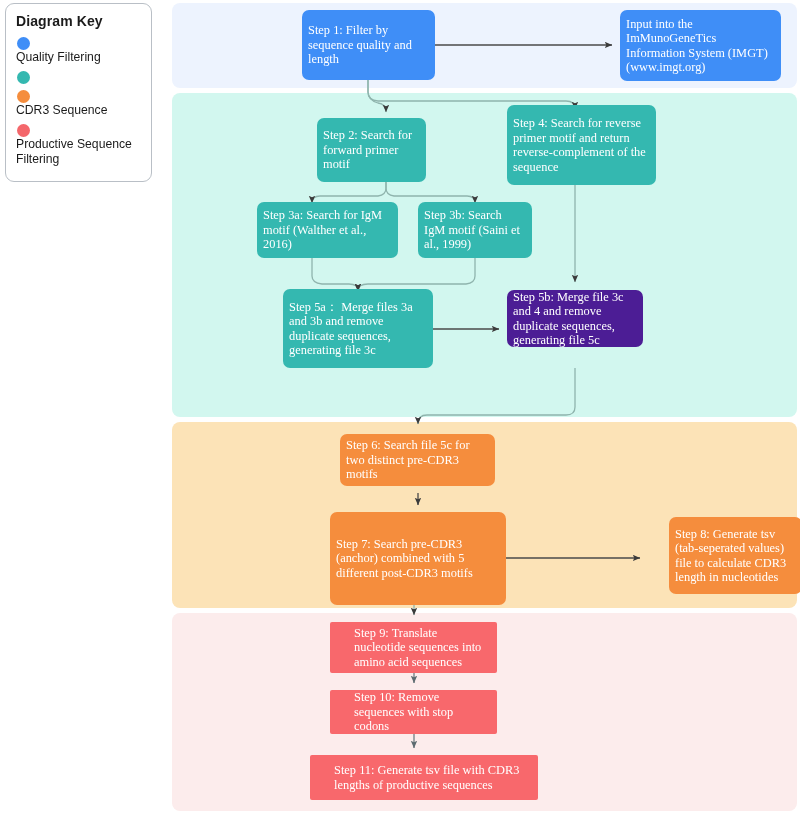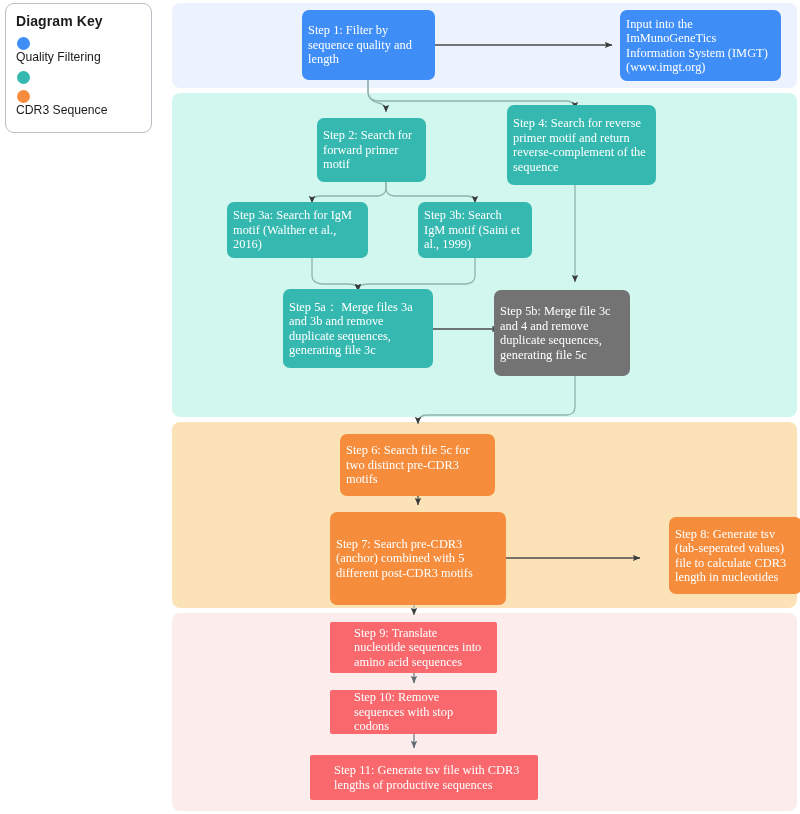--- a/index.html
+++ b/index.html
@@ -96,33 +96,33 @@
     </div>
     <div class="node" style="left: 620px; top: 10px; width: 161px; height: 71px; background: rgb(63, 142, 247);">
       <span>Input into the ImMunoGeneTics Information System (IMGT) (www.imgt.org)</span>
     </div>
     <div class="node" style="left: 317px; top: 118px; width: 109px; height: 64px; background: rgb(52, 184, 176);">
       <span>Step 2: Search for forward primer motif</span>
     </div>
     <div class="node" style="left: 500px; top: 105px; width: 149px; height: 80px; background: rgb(52, 184, 176); margin-left: 7px;">
       <span>Step 4: Search for reverse primer motif and return reverse-complement of the sequence</span>
     </div>
-    <div class="node" style="left: 227px; top: 202px; width: 141px; height: 56px; background: rgb(52, 184, 176);">
+    <div class="node" style="left: 257px; top: 202px; width: 141px; height: 56px; background: rgb(52, 184, 176);">
       <span>Step 3a: Search for IgM motif (Walther et al., 2016)</span>
     </div>
     <div class="node" style="left: 418px; top: 202px; width: 114px; height: 56px; background: rgb(52, 184, 176);">
       <span>Step 3b: Search IgM motif (Saini et al., 1999)</span>
     </div>
     <div class="node" style="left: 283px; top: 289px; width: 150px; height: 79px; background: rgb(52, 184, 176);">
       <span>Step 5a： Merge files 3a and 3b and remove duplicate sequences, generating file 3c</span>
     </div>
-    <div class="node" style="left: 494px; top: 290px; width: 136px; height: 86px; background: #737373;">
+    <div class="node" style="left: 507px; top: 290px; width: 136px; height: 57px; background: #4c1d95;">
       <span>Step 5b: Merge file 3c and 4 and remove duplicate sequences, generating file 5c</span>
     </div>
-    <div class="node" style="left: 340px; top: 434px; width: 155px; height: 62px; background: rgb(245, 141, 61);">
+    <div class="node" style="left: 340px; top: 434px; width: 155px; height: 52px; background: rgb(245, 141, 61);">
       <span>Step 6: Search file 5c for two distinct pre-CDR3 motifs</span>
     </div>
     <div class="node" style="left: 330px; top: 512px; width: 176px; height: 93px; background: rgb(245, 141, 61);">
       <span>Step 7: Search pre-CDR3 (anchor) combined with 5 different post-CDR3 motifs</span>
     </div>
     <div class="node" style="left: 648px; top: 517px; width: 133px; height: 77px; background: rgb(245, 141, 61); margin-left: 21px;">
       <span>Step 8: Generate tsv (tab-seperated values) file to calculate CDR3 length in nucleotides</span>
     </div>
     <div class="node sq" style="left: 330px; top: 622px; width: 167px; height: 51px; background: rgb(248, 104, 108);">
       <span>Step 9: Translate nucleotide sequences into amino acid sequences</span>
@@ -142,14 +142,18 @@
         <span class="legend-dot" style="background: rgb(63, 142, 247);"></span>
         <span class="legend-label">Quality Filtering</span>
       </div>
       <div class="legend-row">
         <span class="legend-dot" style="background: rgb(52, 184, 176);"></span>
       </div>
       <div class="legend-row">
         <span class="legend-dot" style="background: rgb(245, 141, 61);"></span>
         <span class="legend-label">CDR3 Sequence</span>
       </div>
+      <div class="legend-row">
+        <span class="legend-dot" style="background: rgb(244, 103, 107);"></span>
+        <span class="legend-label">Productive Sequence Filtering</span>
+      </div>
     </div>
 </div>
 
 </body></html>

